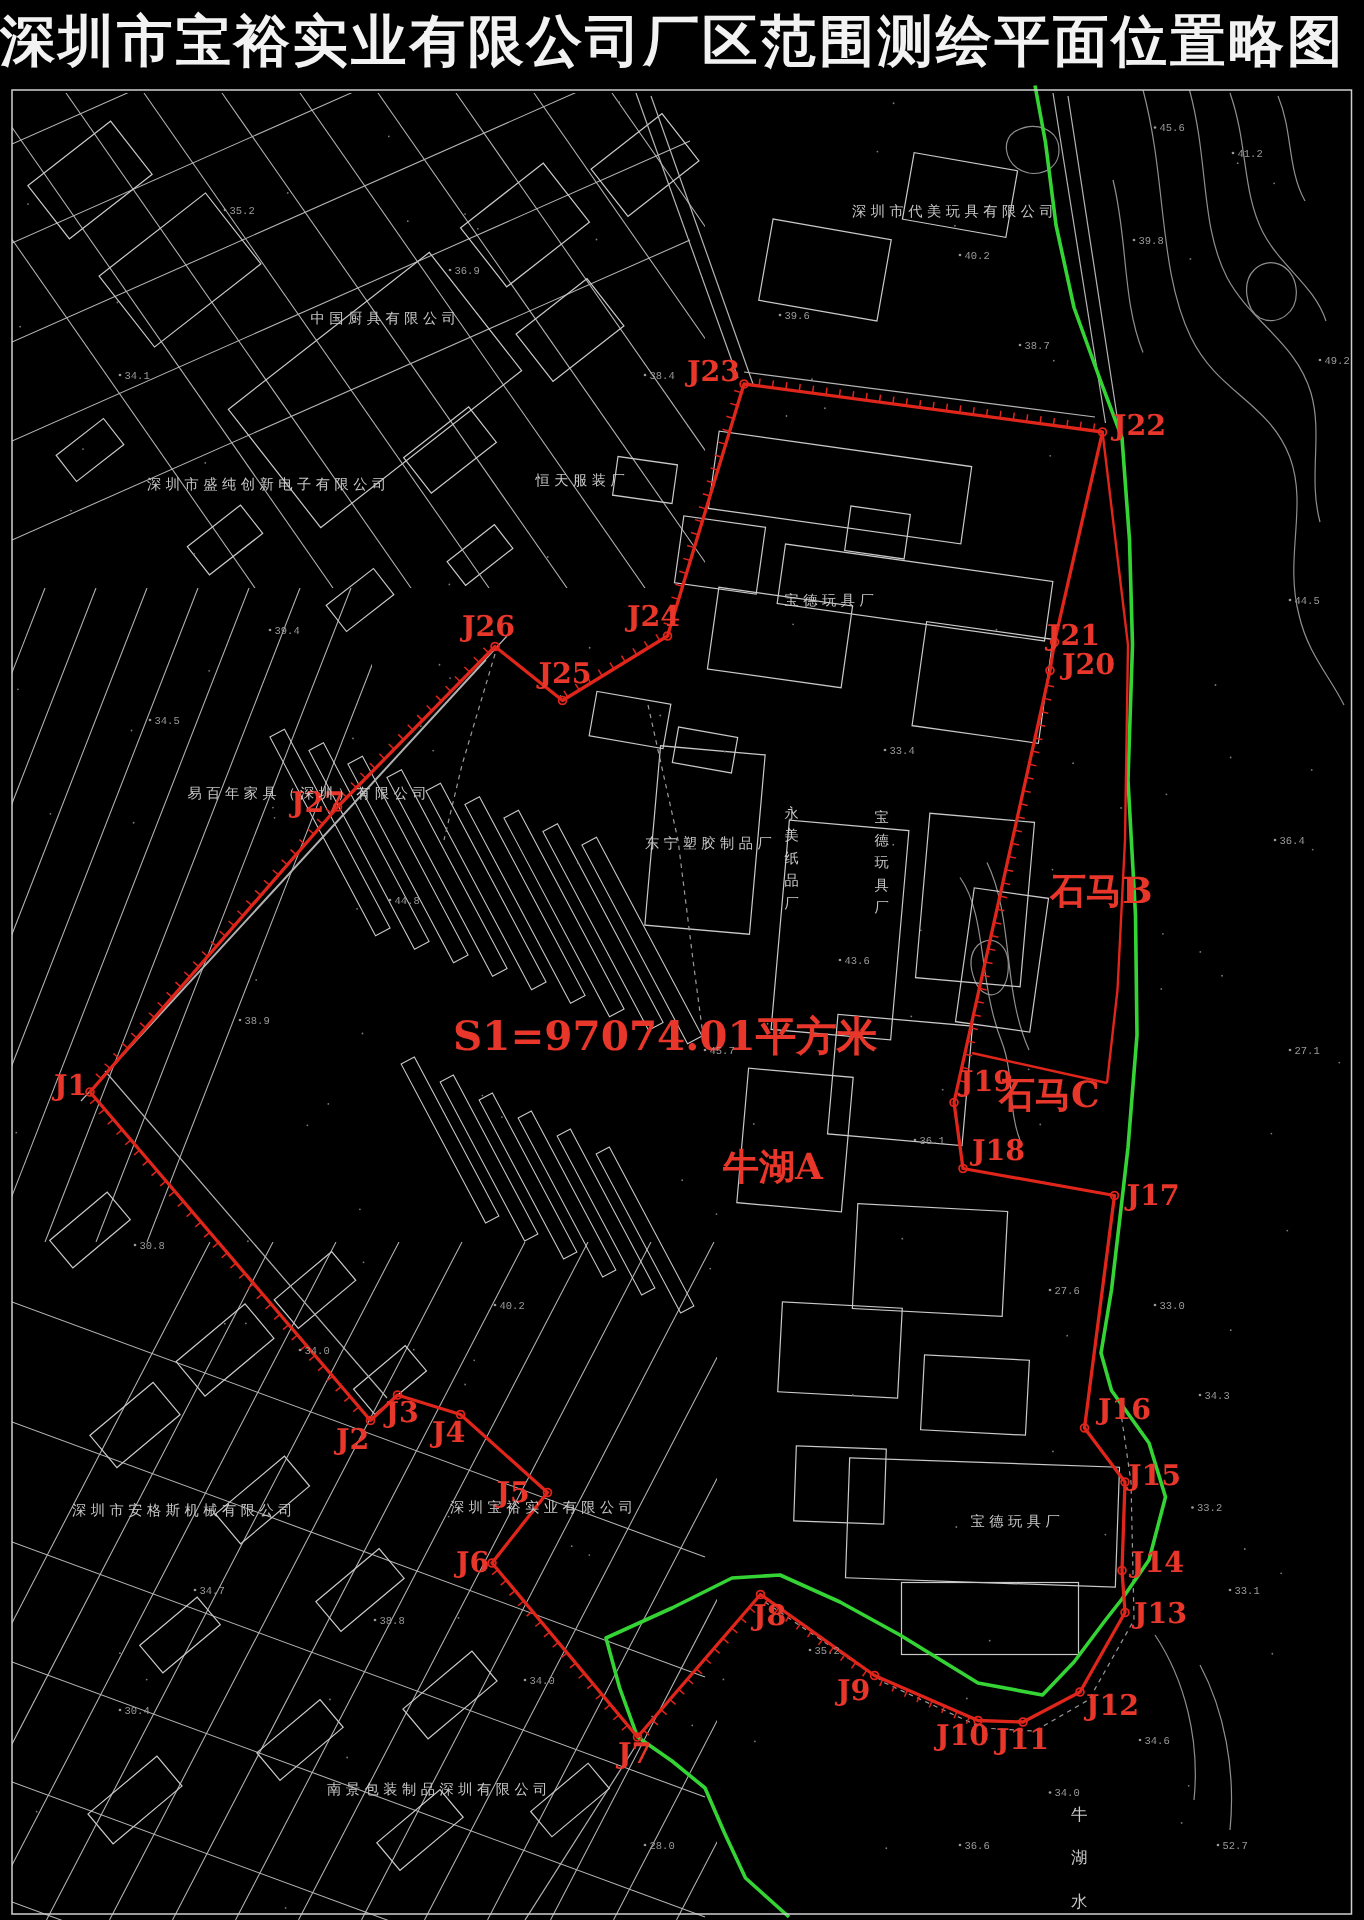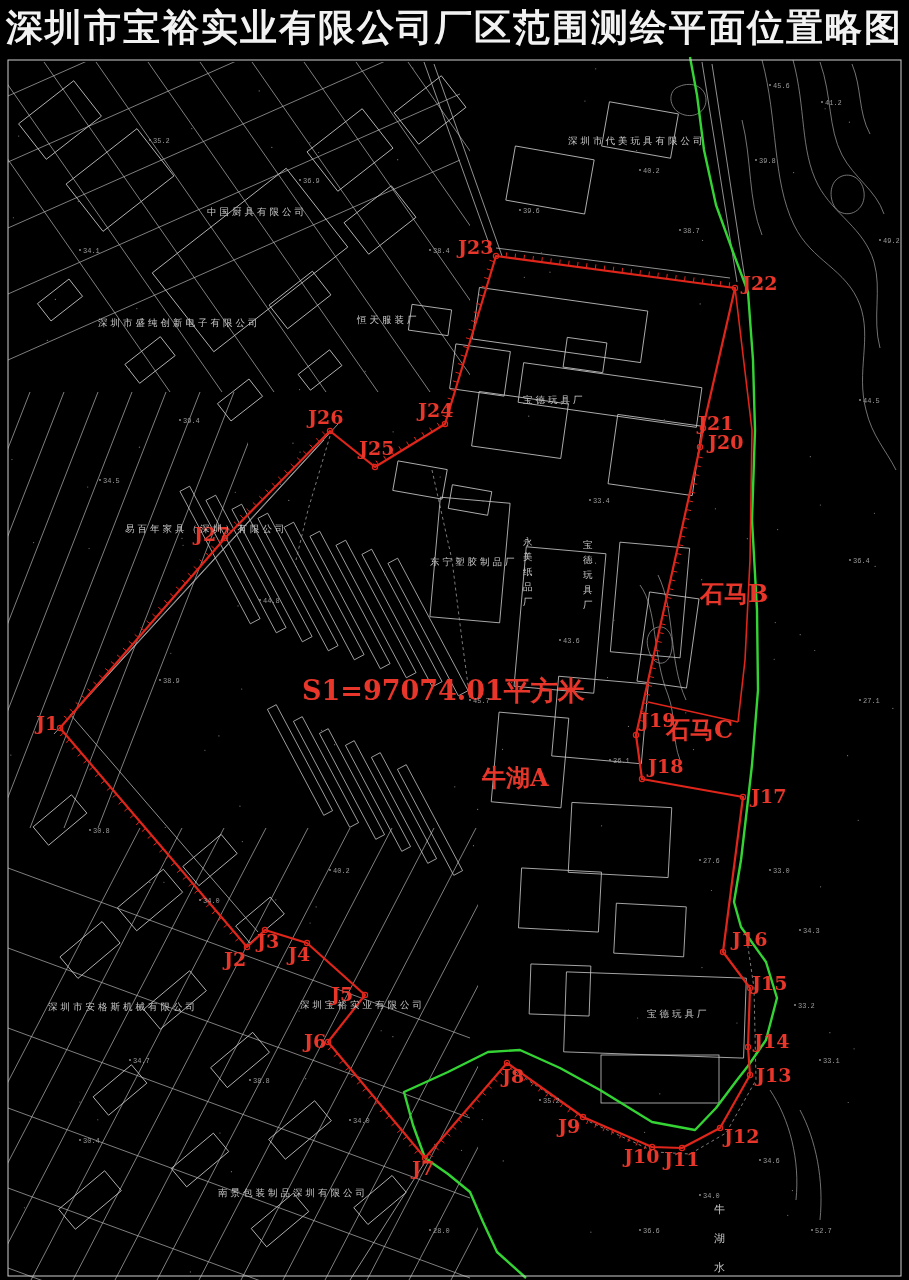--- a/index.html
+++ b/index.html
@@ -1,19 +1,19 @@
 <!DOCTYPE html>
 <html><head>
 <meta charset="utf-8">
 <style>
   html,body{margin:0;padding:0;background:#000;}
   .stage{position:relative;width:909px;height:1280px;background:#000;overflow:hidden;
          font-family:"DejaVu Serif", serif;}
   .title{position:absolute;left:0;top:0;width:909px;height:56px;line-height:54px;
-         text-align:center;color:#f2f2f2;font-size:37px;font-weight:bold;letter-spacing:2px;
+         color:#f2f2f2;font-size:37px;font-weight:bold;letter-spacing:2px;
          font-family:"DejaVu Serif", serif; white-space:nowrap;}
   svg{position:absolute;left:0;top:0;}
   text{user-select:none;}
 </style>
 </head>
 <body>
 
 <div class="stage">
   <div class="title">深圳市宝裕实业有限公司厂区范围测绘平面位置略图</div>
   <svg id="map" width="909" height="1280" viewBox="0 0 909 1280" xmlns="http://www.w3.org/2000/svg">

